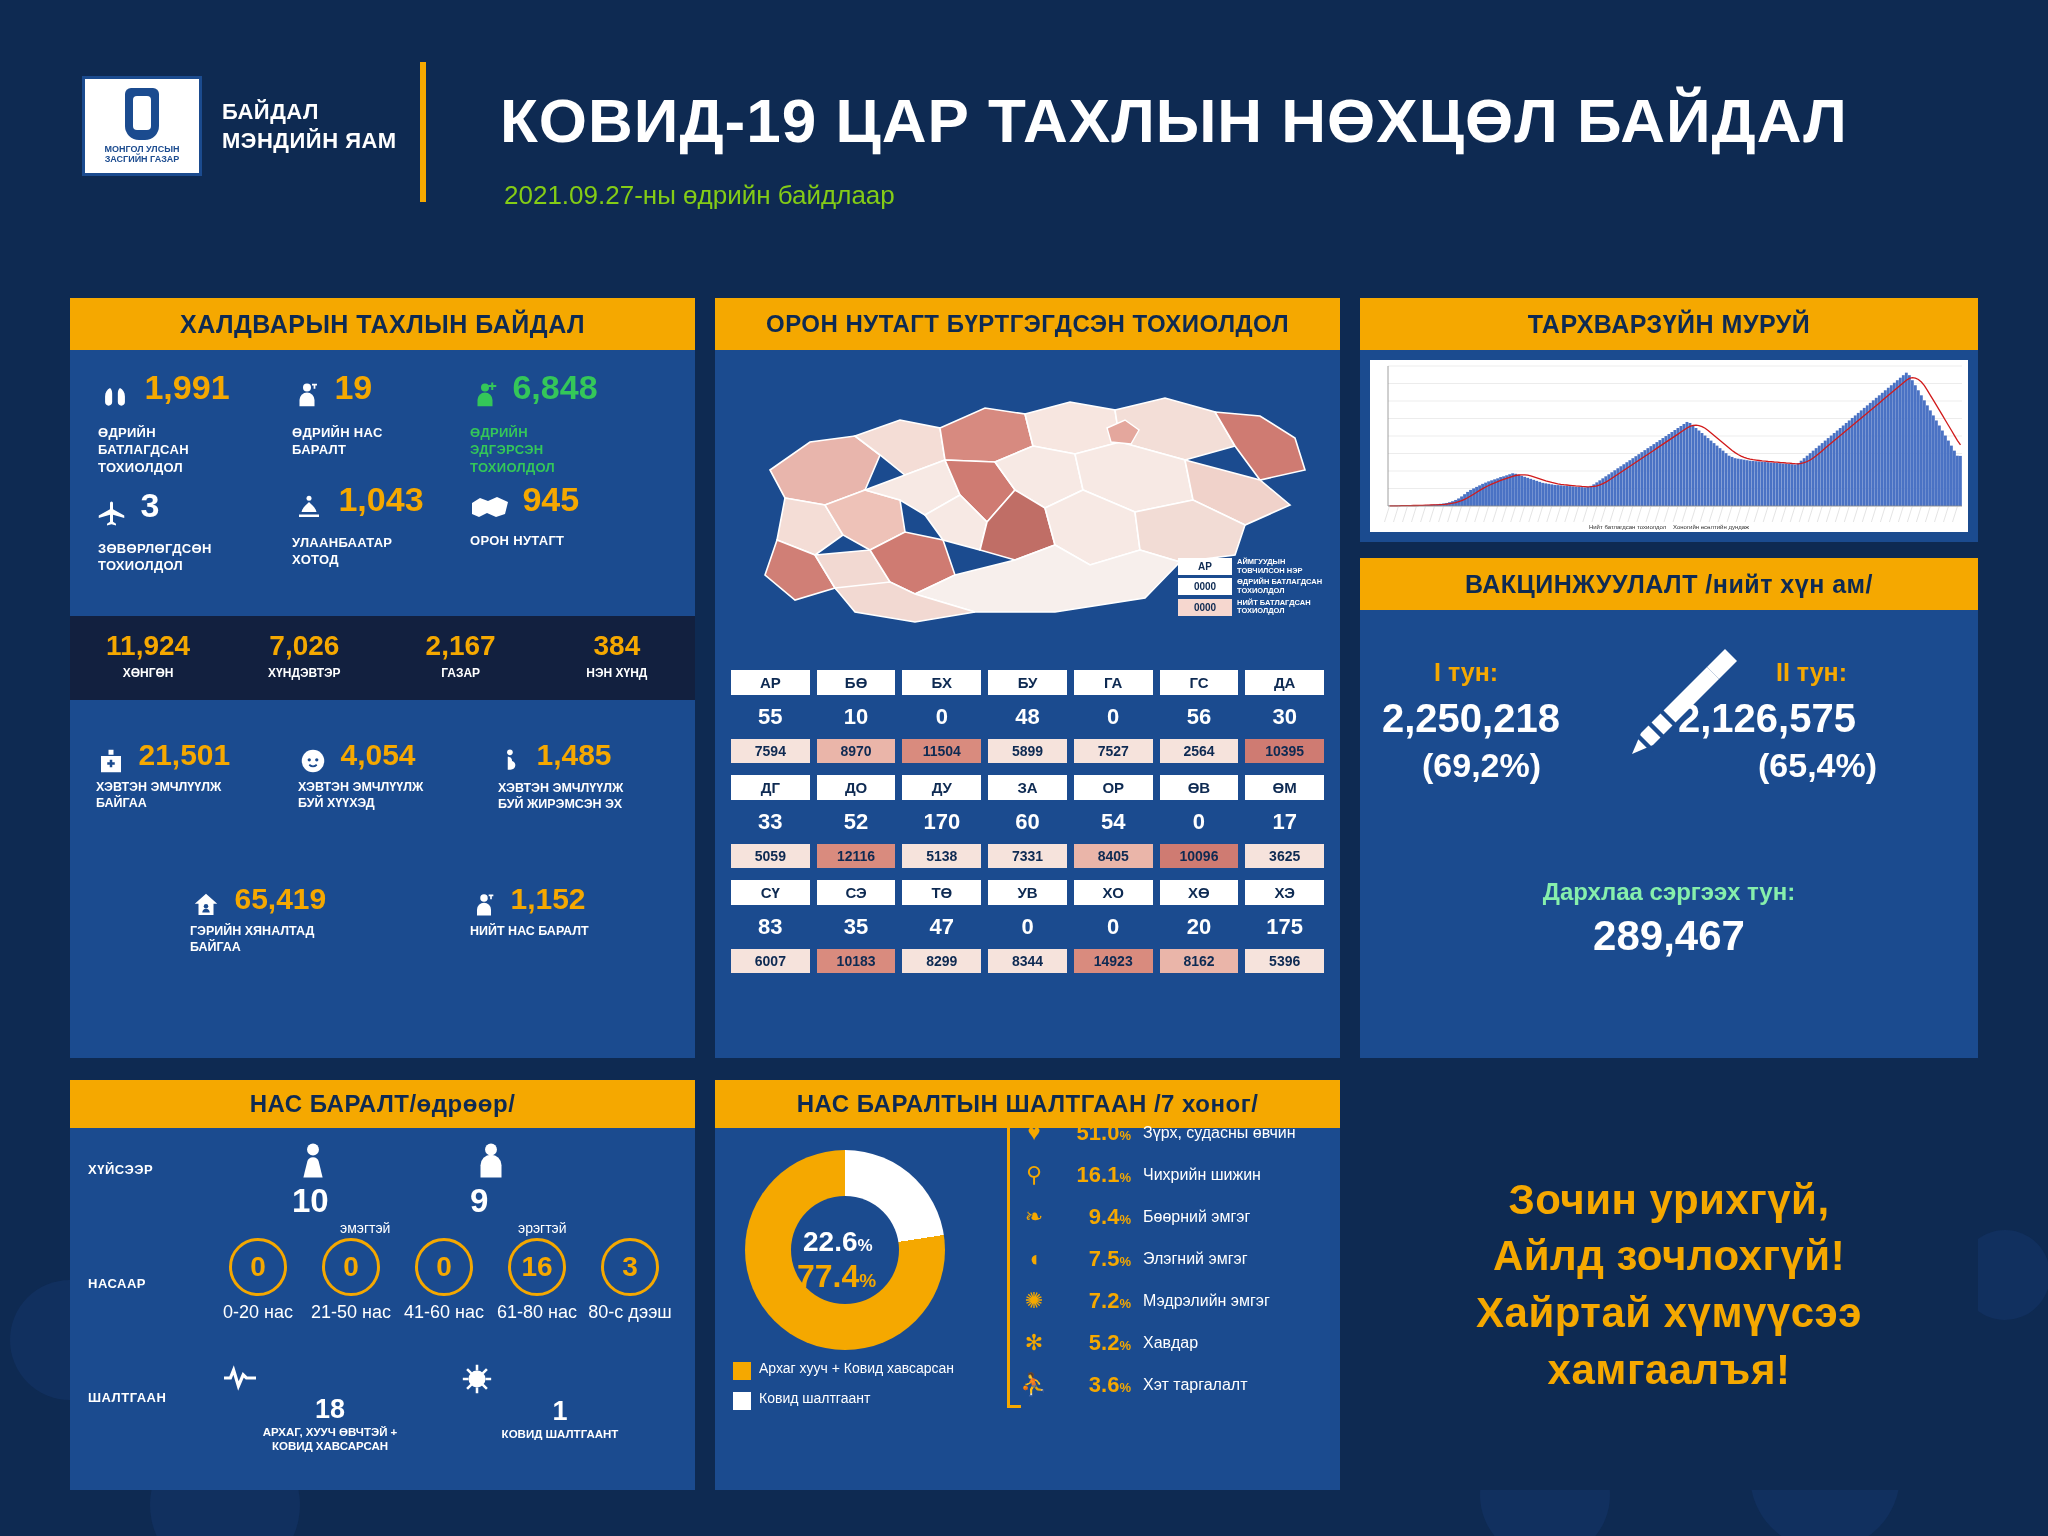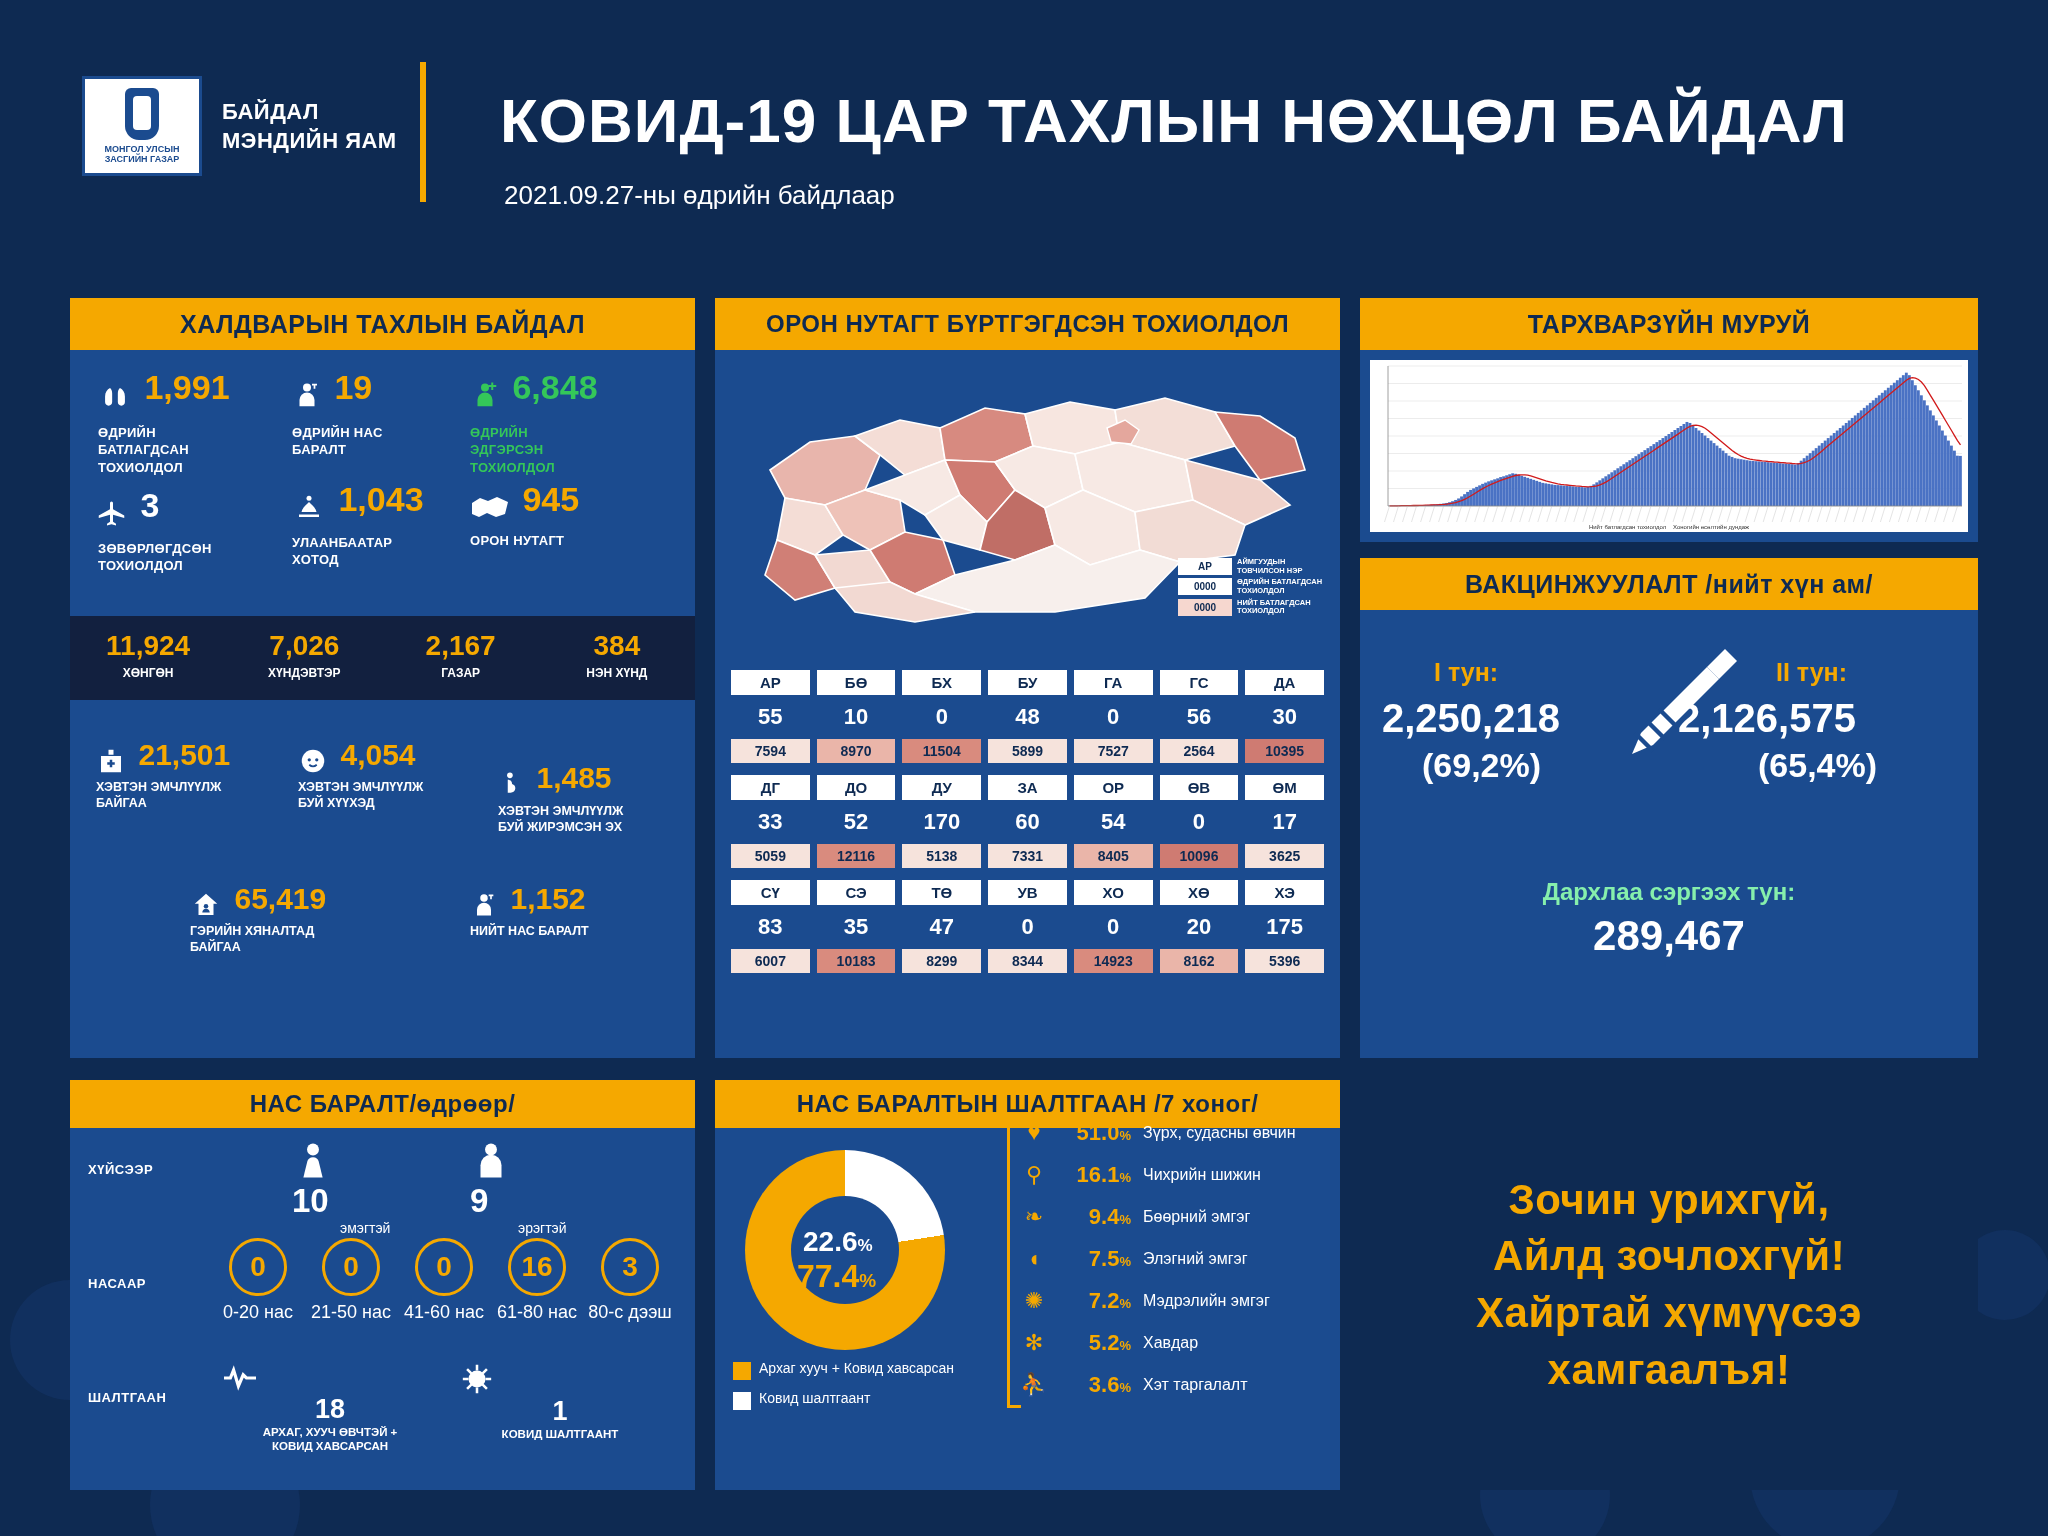--- a/index.html
+++ b/index.html
@@ -25,21 +25,21 @@
     position:absolute; left:82px; top:76px; width:120px; height:100px;
     background:#ffffff; border:3px solid #1b4b8f; display:flex; align-items:center; justify-content:center;
     flex-direction:column;
   }
   .logo-emblem { width:34px;height:52px; background:#1b4b8f; border-radius:6px 6px 14px 14px; position:relative;}
   .logo-emblem:after{content:"";position:absolute;left:8px;top:8px;width:18px;height:34px;background:#fff;border-radius:4px;}
   .logo-cap { font-size:9px; color:#1b4b8f; font-weight:bold; margin-top:4px; text-align:center; line-height:1.15;}
   .ministry { position:absolute; left:222px; top:98px; color:#fff; font-weight:bold; font-size:22px; line-height:1.3; letter-spacing:.5px;}
   .title-divider { position:absolute; left:420px; top:62px; width:6px; height:140px; background:#f5a800; }
   .main-title { position:absolute; left:500px; top:85px; font-size:62px; font-weight:bold; letter-spacing:1px; color:#ffffff; }
-  .sub-title { position:absolute; left:504px; top:180px; font-size:26px; color:#ffffff; }
+  .sub-title { position:absolute; left:504px; top:180px; font-size:26px; color:#84cc16; }
 
   
   .panel { position:absolute; background:#1b4b8f; }
   .panel-head { background:#f5a800; color:#0e2a52; font-weight:bold; text-align:center; letter-spacing:.5px; }
 
   
   #p1 { left:70px; top:298px; width:625px; height:760px; }
   #p1 .panel-head { height:52px; line-height:52px; font-size:25px; }
   .stats-top { position:relative; height:212px; }
   .st-item { position:absolute; }
@@ -272,21 +272,21 @@
             <circle cx="12" cy="12" r="9"></circle>
             <circle cx="9" cy="11" r="1.3" fill="#1b4b8f"></circle>
             <circle cx="15" cy="11" r="1.3" fill="#1b4b8f"></circle>
             <path d="M9 15c1.8 1.6 4.2 1.6 6 0" stroke="#1b4b8f" stroke-width="1.4" fill="none"></path>
           </svg>
       </span>
       <span class="sb-num">4,054</span>
       <div class="sb-lab" style="white-space:pre-line;">ХЭВТЭН ЭМЧЛҮҮЛЖ
 БУЙ ХҮҮХЭД</div>
     </div>
-    <div class="sb-item" style="left:428px; top:38px; width:190px;margin-top:23px;">
+    <div class="sb-item" style="left:428px; top:38px; width:190px;">
       <span class="ico">
         <svg width="26" height="32" viewBox="0 0 24 24" fill="#ffffff">
             <circle cx="11" cy="4" r="2.6"></circle>
             <path d="M9 8c3 0 4 2 4 4 2 .6 3 2 3 4 0 2.4-2 4-4.4 4H9z"></path>
           </svg>
       </span>
       <span class="sb-num">1,485</span>
       <div class="sb-lab" style="white-space:pre-line;">ХЭВТЭН ЭМЧЛҮҮЛЖ
 БУЙ ЖИРЭМСЭН ЭХ</div>
     </div>

